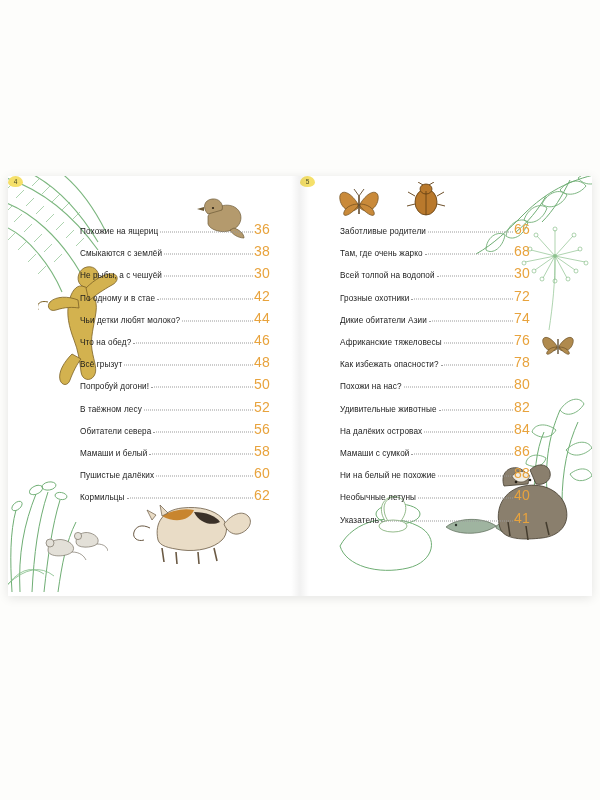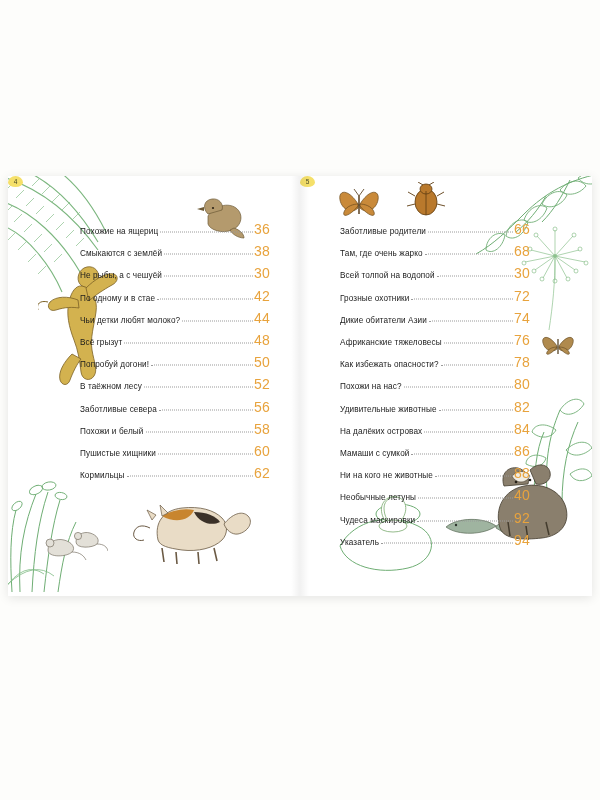--- a/index.html
+++ b/index.html
@@ -229,46 +229,51 @@
           <span class="toc-title">По одному и в стае</span>
           <span class="toc-dots"></span>
           <span class="toc-page">42</span>
         </div>
         <div class="toc-row">
           <span class="toc-title">Чьи детки любят молоко?</span>
           <span class="toc-dots"></span>
           <span class="toc-page">44</span>
         </div>
         <div class="toc-row">
+          <span class="toc-title">Что на обед?</span>
+          <span class="toc-dots"></span>
+          <span class="toc-page">46</span>
+        </div>
+        <div class="toc-row">
           <span class="toc-title">Всё грызут</span>
           <span class="toc-dots"></span>
           <span class="toc-page">48</span>
         </div>
         <div class="toc-row">
           <span class="toc-title">Попробуй догони!</span>
           <span class="toc-dots"></span>
           <span class="toc-page">50</span>
         </div>
         <div class="toc-row">
           <span class="toc-title">В таёжном лесу</span>
           <span class="toc-dots"></span>
           <span class="toc-page">52</span>
         </div>
         <div class="toc-row">
-          <span class="toc-title">Заботливые севера</span>
+          <span class="toc-title">Обитатели севера</span>
           <span class="toc-dots"></span>
           <span class="toc-page">56</span>
         </div>
         <div class="toc-row">
-          <span class="toc-title">Похожи и белый</span>
+          <span class="toc-title">Мамаши и белый</span>
           <span class="toc-dots"></span>
           <span class="toc-page">58</span>
         </div>
         <div class="toc-row">
-          <span class="toc-title">Пушистые хищники</span>
+          <span class="toc-title">Пушистые далёких</span>
           <span class="toc-dots"></span>
           <span class="toc-page">60</span>
         </div>
         <div class="toc-row">
           <span class="toc-title">Кормильцы</span>
           <span class="toc-dots"></span>
           <span class="toc-page">62</span>
         </div>
       </div>
     </div>
@@ -449,37 +454,32 @@
           <span class="toc-title">На далёких островах</span>
           <span class="toc-dots"></span>
           <span class="toc-page">84</span>
         </div>
         <div class="toc-row">
           <span class="toc-title">Мамаши с сумкой</span>
           <span class="toc-dots"></span>
           <span class="toc-page">86</span>
         </div>
         <div class="toc-row">
-          <span class="toc-title">Ни на кого не животные</span>
+          <span class="toc-title">Ни на белый не похожие</span>
           <span class="toc-dots"></span>
           <span class="toc-page">88</span>
         </div>
         <div class="toc-row">
           <span class="toc-title">Необычные летуны</span>
           <span class="toc-dots"></span>
           <span class="toc-page">40</span>
         </div>
         <div class="toc-row">
-          <span class="toc-title">Чудеса маскировки</span>
-          <span class="toc-dots"></span>
-          <span class="toc-page">92</span>
-        </div>
-        <div class="toc-row">
           <span class="toc-title">Указатель</span>
           <span class="toc-dots"></span>
-          <span class="toc-page">94</span>
+          <span class="toc-page">41</span>
         </div>
       </div>
     </div>
 
     <div class="gutter"></div>
   </div>
 </div>
 
 </body></html>

